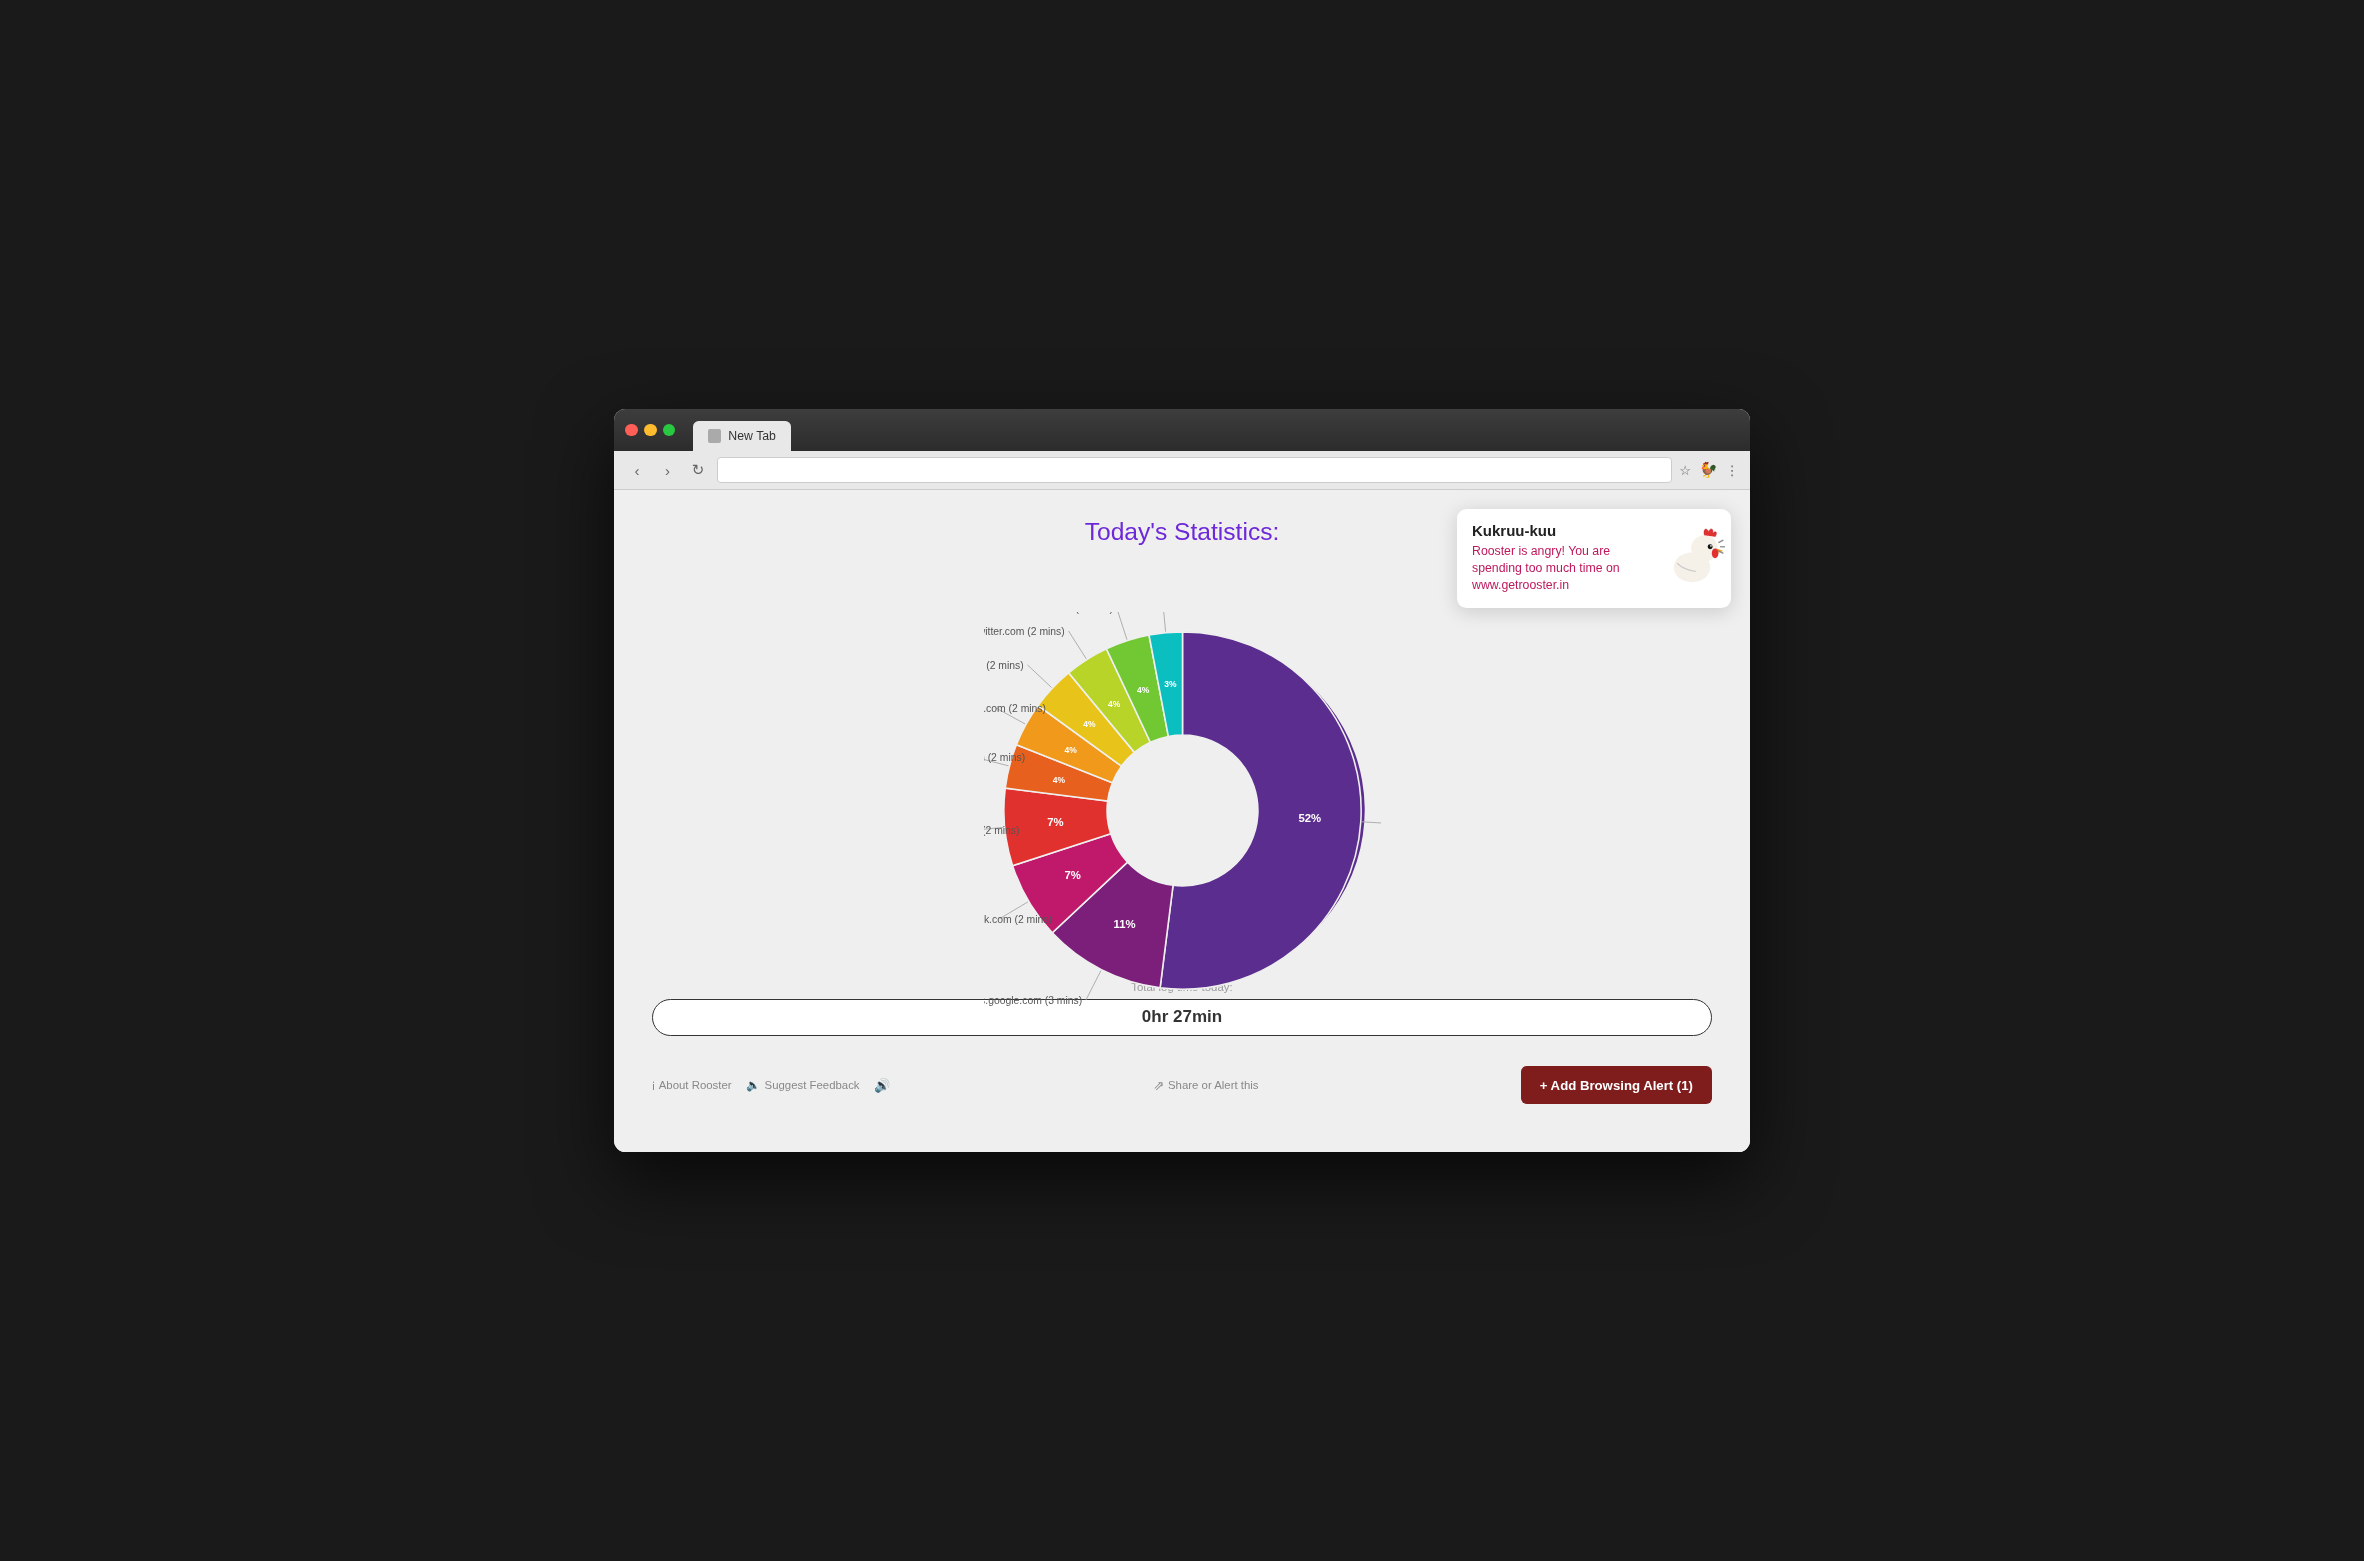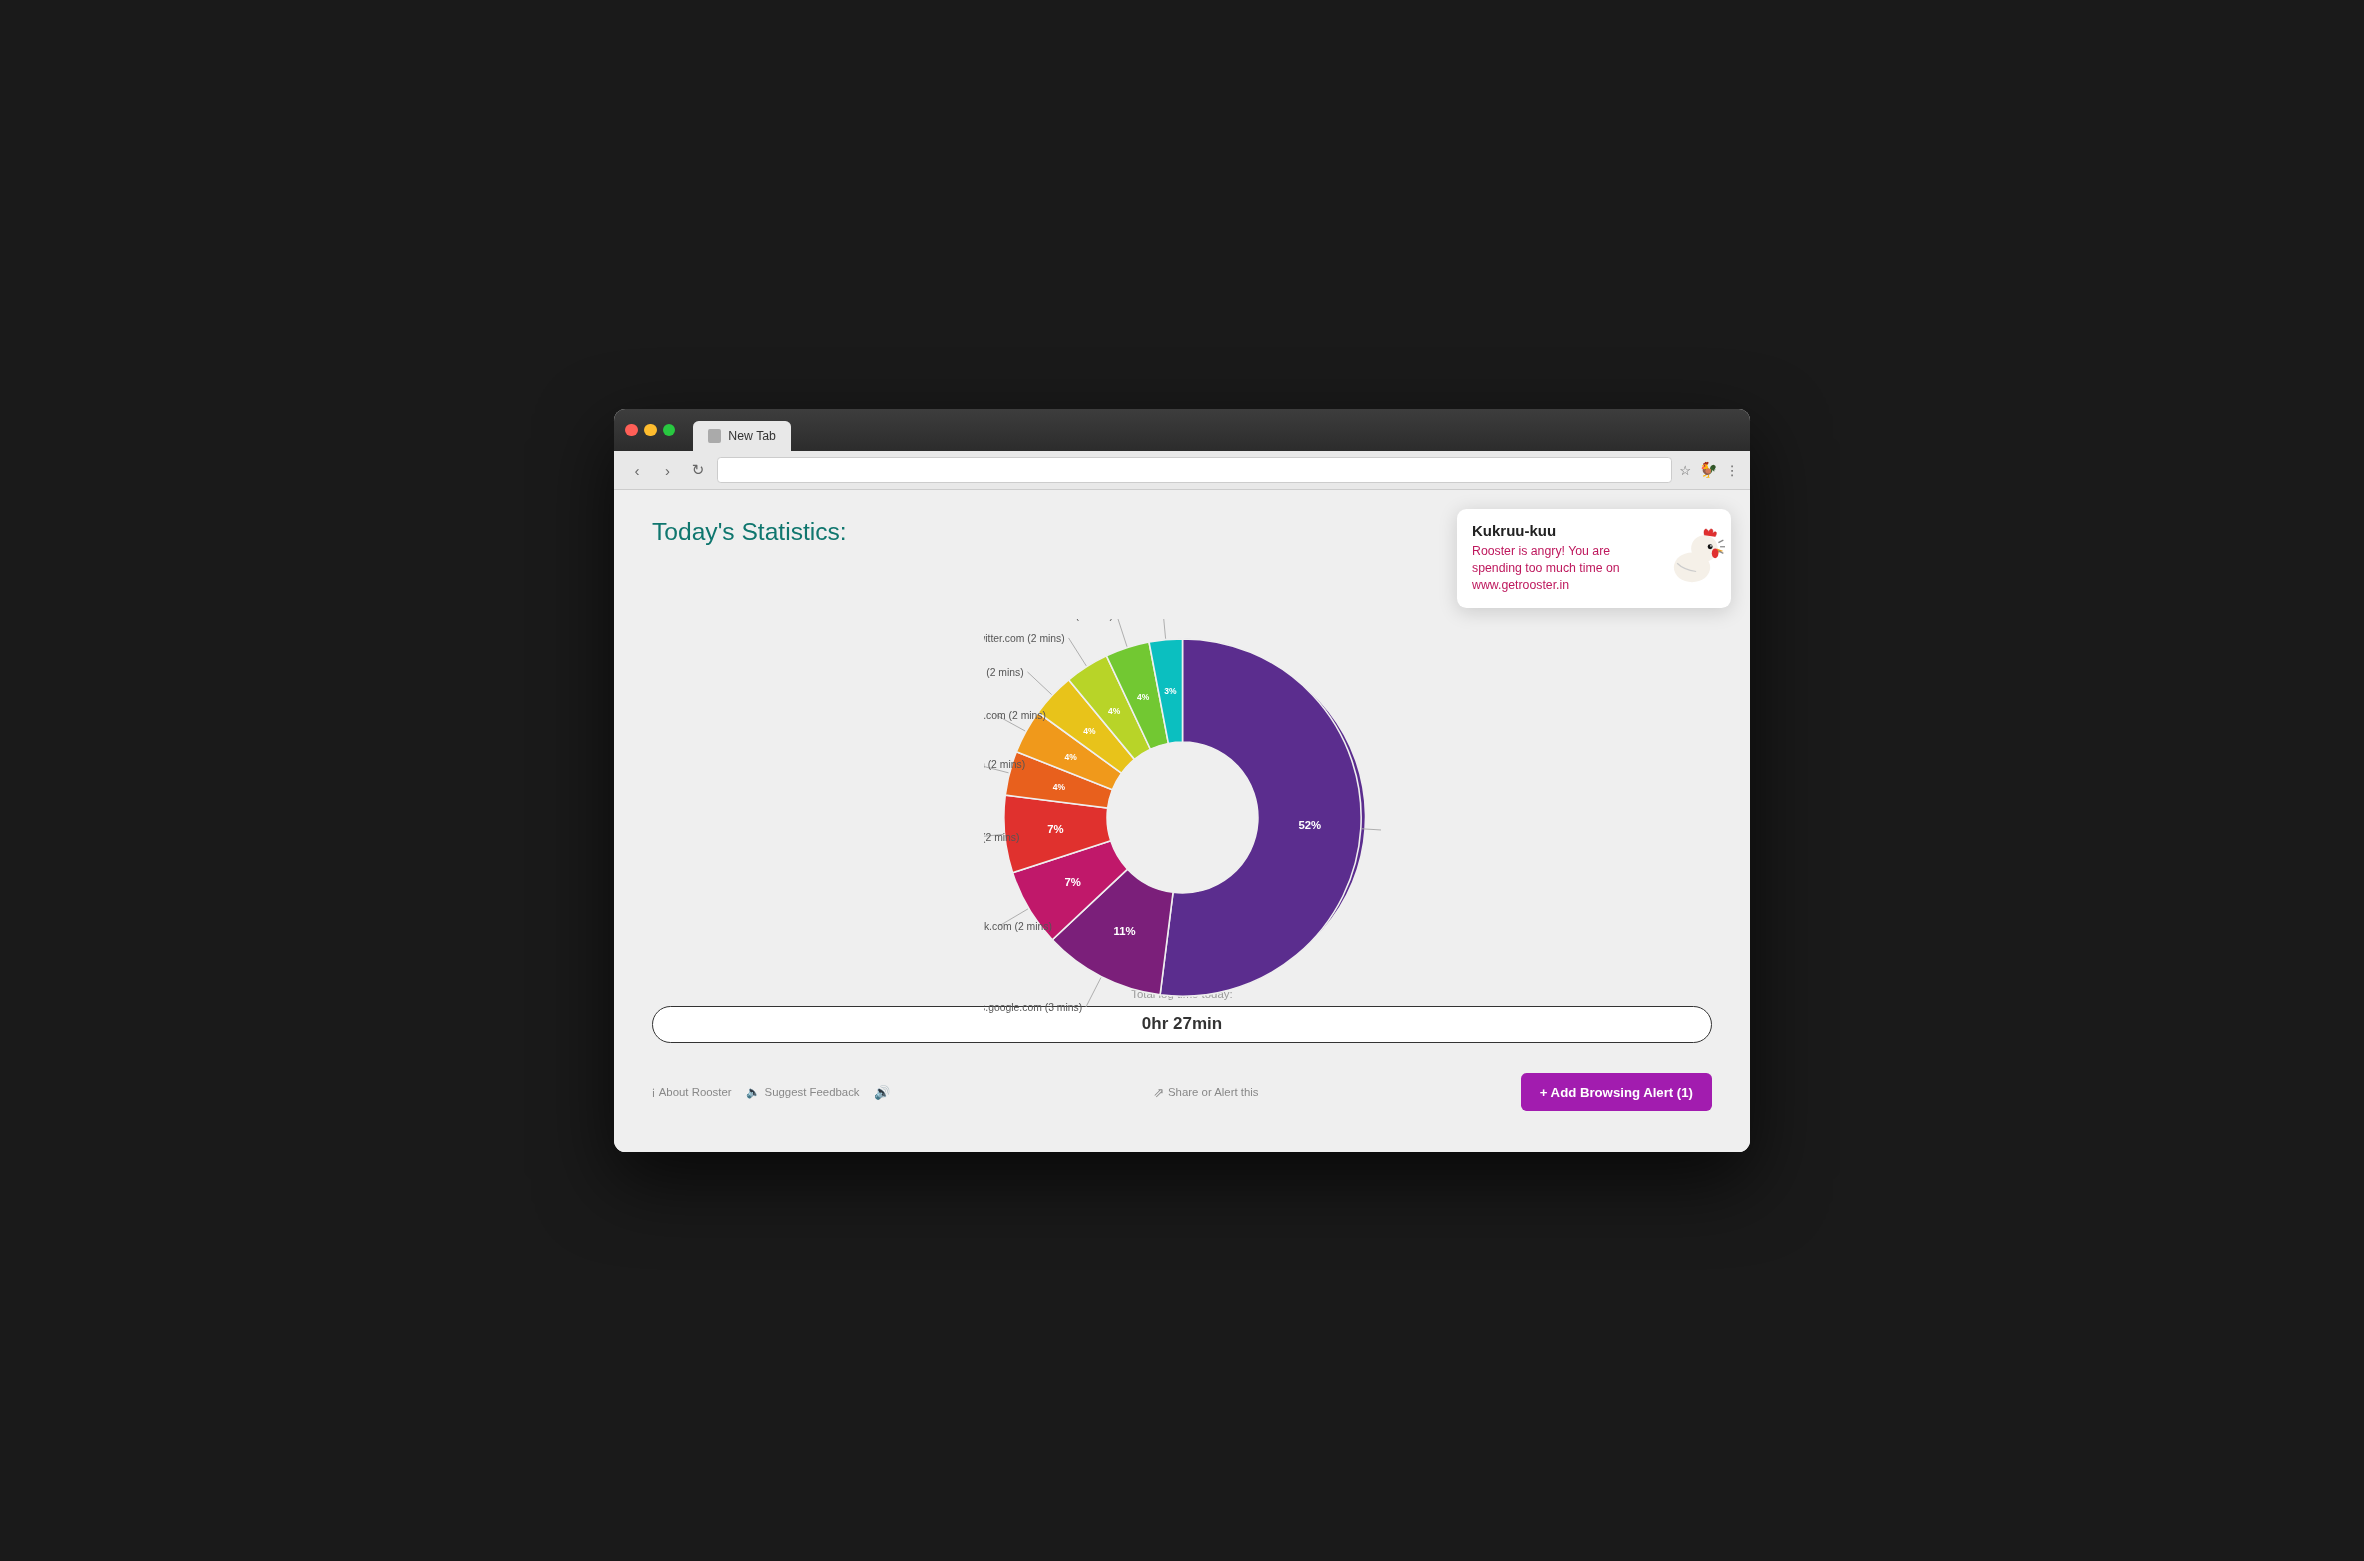--- a/index.html
+++ b/index.html
@@ -123,24 +123,25 @@
 
     
     .page-content {
       background: #efefef;
       padding: 28px 38px 19px;
       min-height: 662px;
       position: relative;
     }
 
     .page-title {
+      text-align: center;
       font-size: 24.6px;
-      color: #0f766e;
+      color: #6d28d9;
       font-weight: 300;
-      margin-bottom: 26px;
+      margin-bottom: 19px;
     }
 
     
     .chart-area {
       display: flex;
       justify-content: center;
       align-items: center;
       position: relative;
       height: 492px;
     }
@@ -176,21 +177,21 @@
       background: #fff;
       border: 1.9px solid #333;
       border-radius: 24px;
       padding: 7.6px 23px;
       font-size: 17px;
       font-weight: 600;
       color: #333;
     }
 
     .add-alert-btn {
-      background: #a21caf;
+      background: #7f1d1d;
       color: white;
       border: none;
       border-radius: 5.7px;
       padding: 11.4px 19px;
       font-size: 13.2px;
       font-weight: 600;
       cursor: pointer;
       display: flex;
       align-items: center;
       gap: 5.7px;

